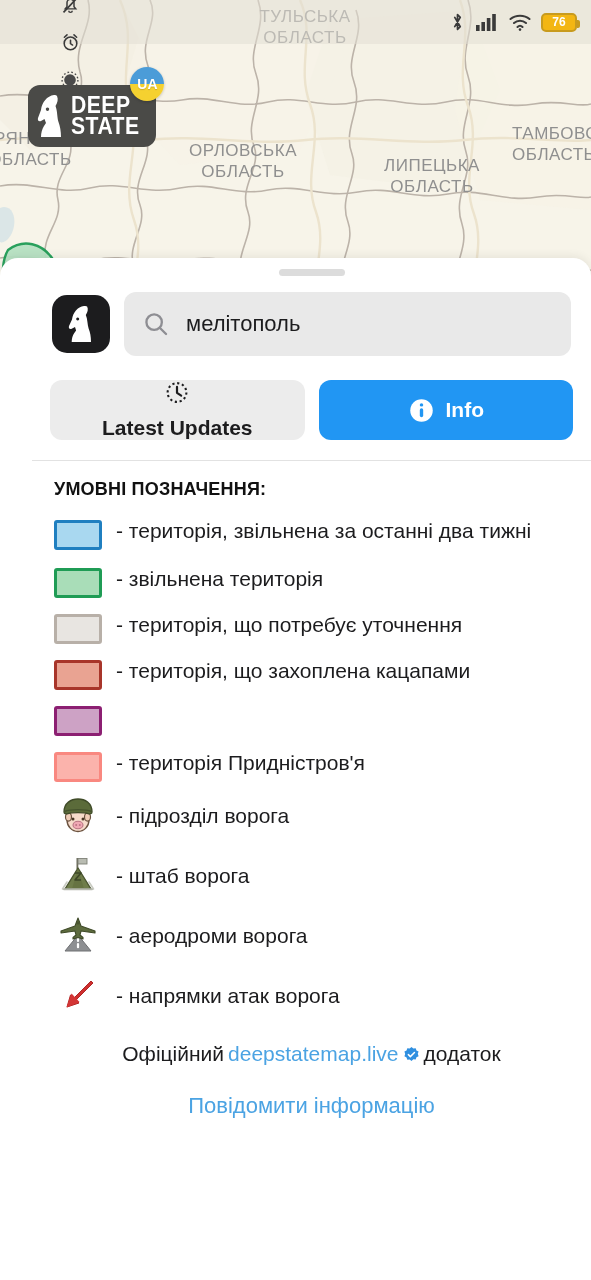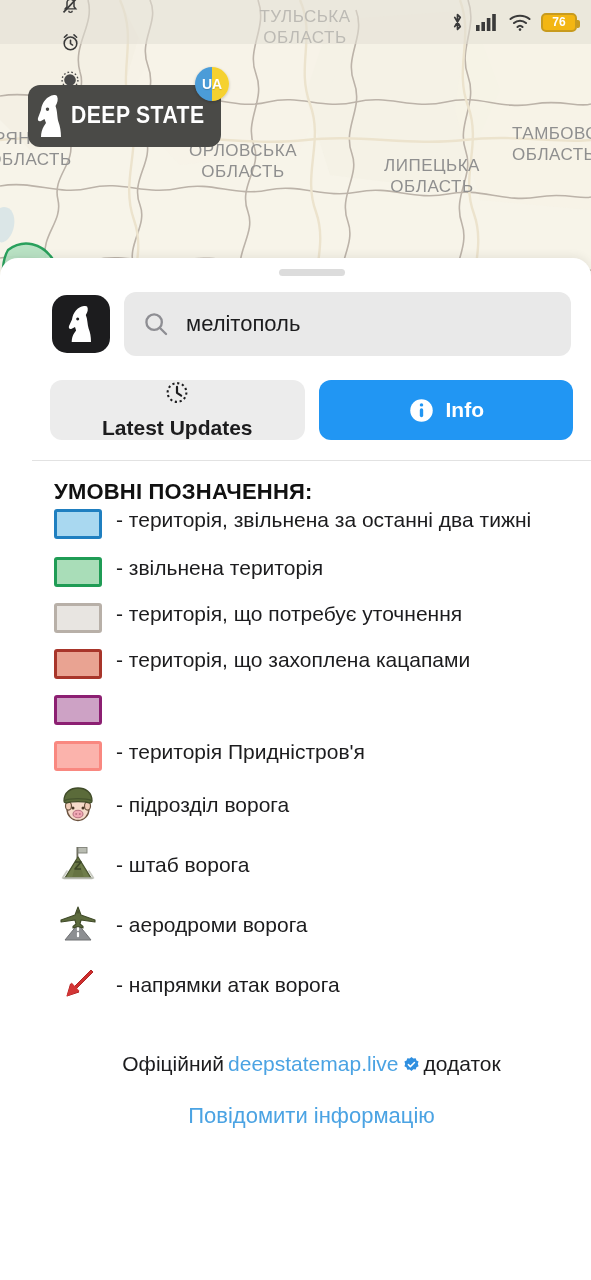--- a/index.html
+++ b/index.html
@@ -100,41 +100,41 @@
     display: flex;
     align-items: center;
     background: #4a4a47;
     border-radius: 12px;
     padding: 7px 11px 7px 8px;
     gap: 5px;
   }
   .logo-knight { width: 30px; height: 48px; display: block; }
   .logo-text {
     display: flex;
-    flex-direction: row;
+    flex-direction: column;
     line-height: 0.92;
   }
   .logo-text span {
     color: #fff;
     font-family: "Liberation Sans", sans-serif;
     font-weight: bold;
     font-size: 23px;
     letter-spacing: 0.5px;
     font-stretch: condensed;
     transform: scaleX(0.92);
     transform-origin: left center;
   }
   .ua-badge {
     position: absolute;
     right: -8px; top: -18px;
     width: 34px; height: 34px;
     border-radius: 50%;
     overflow: hidden;
     display: flex;
-    flex-direction: row;
+    flex-direction: column;
     box-shadow: 0 1px 3px rgba(0,0,0,0.22);
   }
   .ua-badge .ua-blue { flex: 1; background: #4b9cd8; }
   .ua-badge .ua-yellow { flex: 1; background: #f5d130; }
   .ua-badge .ua-text {
     position: absolute;
     left: 0; top: 0;
     width: 100%; height: 100%;
     display: flex;
     align-items: center;
@@ -231,25 +231,25 @@
     height: 1px;
     background: #e2e2e2;
     margin-top: 20px;
   }
 
   
   .legend {
     padding: 18px 22px 0 22px;
   }
   .legend-title {
-    font-size: 22px;
+    font-size: 18px;
     font-weight: bold;
     color: #111;
     letter-spacing: 0.2px;
-    margin-bottom: 0;
+    margin-bottom: 16px;
     font-family: "Liberation Sans", sans-serif;
   }
   .legend-item {
     display: flex;
     align-items: flex-start;
     margin-bottom: 14px;
     gap: 14px;
   }
   .legend-item.tight { margin-bottom: 12px; }
   .swatch {
@@ -283,21 +283,20 @@
   }
   .foot-line1 {
     font-size: 21px;
     color: #1c1c1e;
     font-family: "Liberation Sans", sans-serif;
     display: flex;
     align-items: center;
     justify-content: center;
     gap: 4px;
     flex-wrap: nowrap;
-    margin-top: 21px;
   }
   .foot-link { color: #4ba3e3; }
   .verified {
     width: 17px; height: 17px;
     display: inline-block;
     vertical-align: -2px;
   }
   .foot-line2 {
     margin-top: 27px;
     font-size: 22px;

